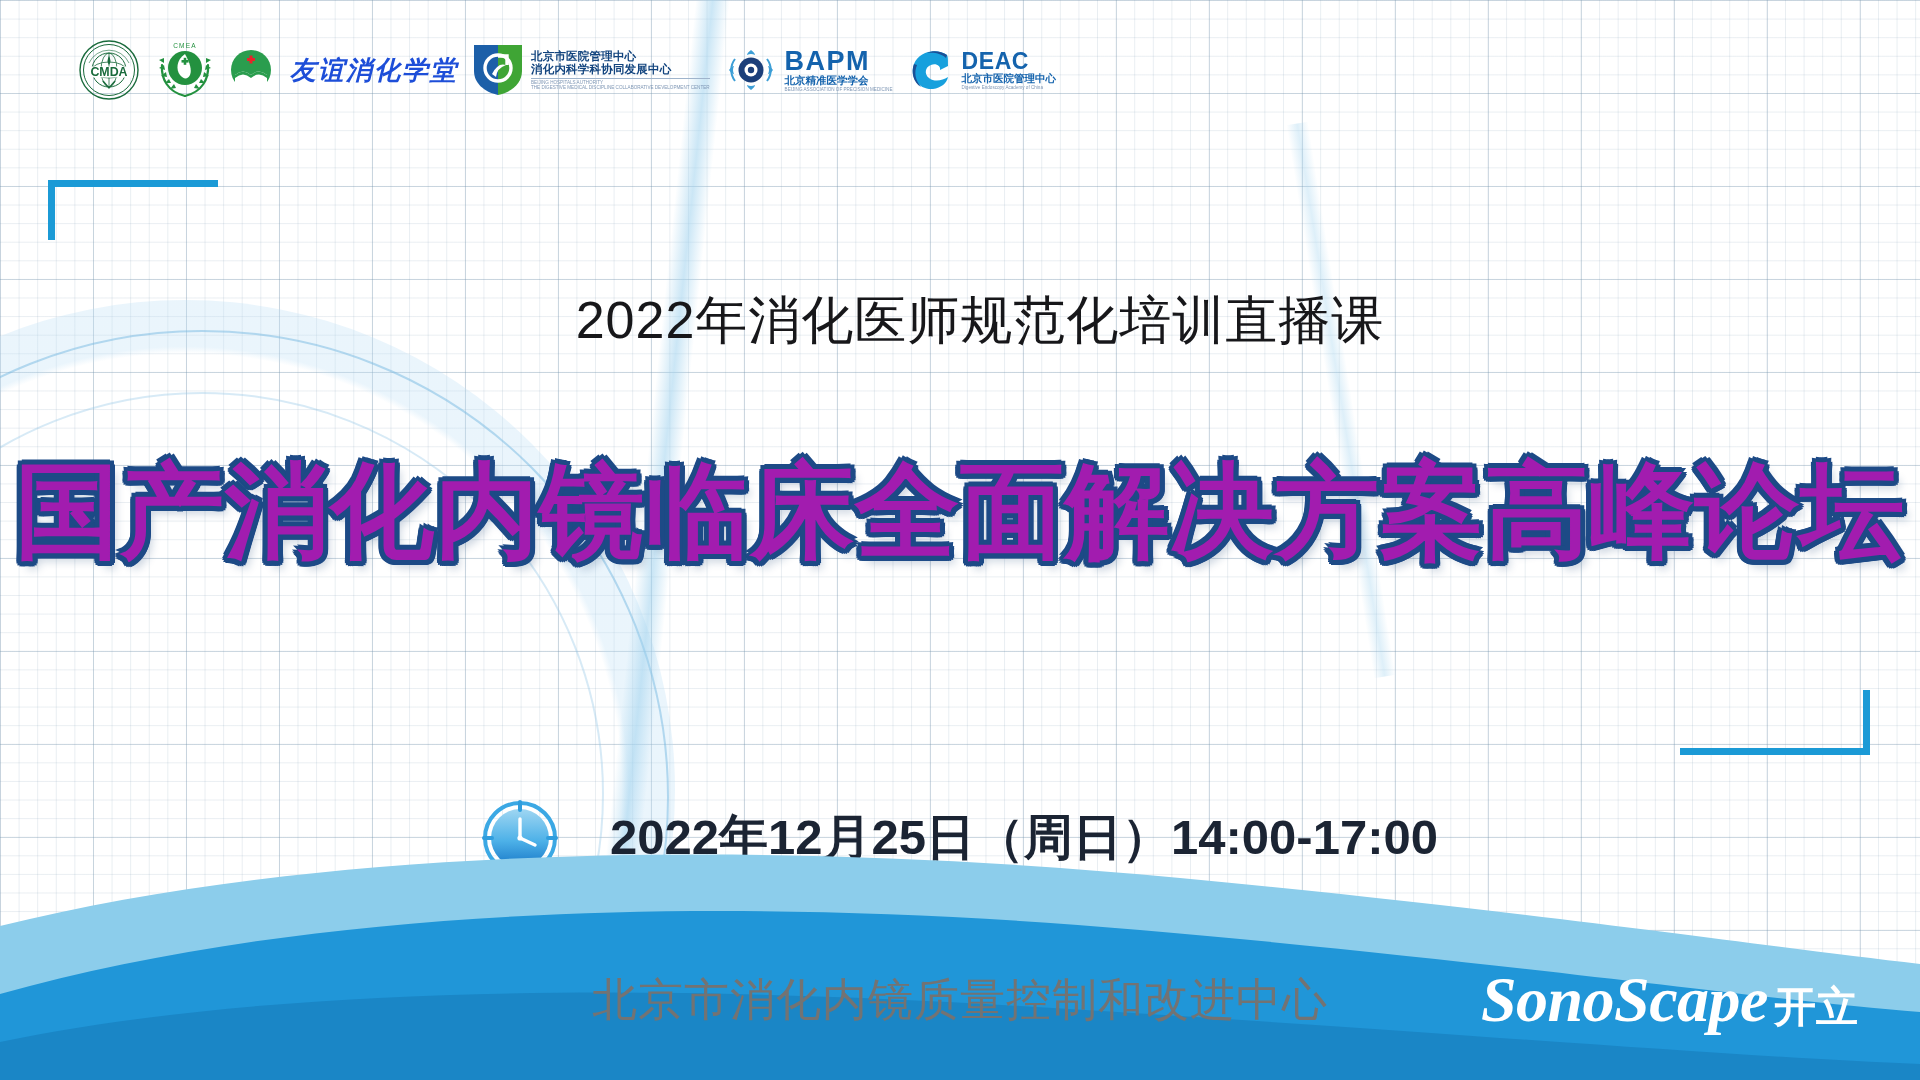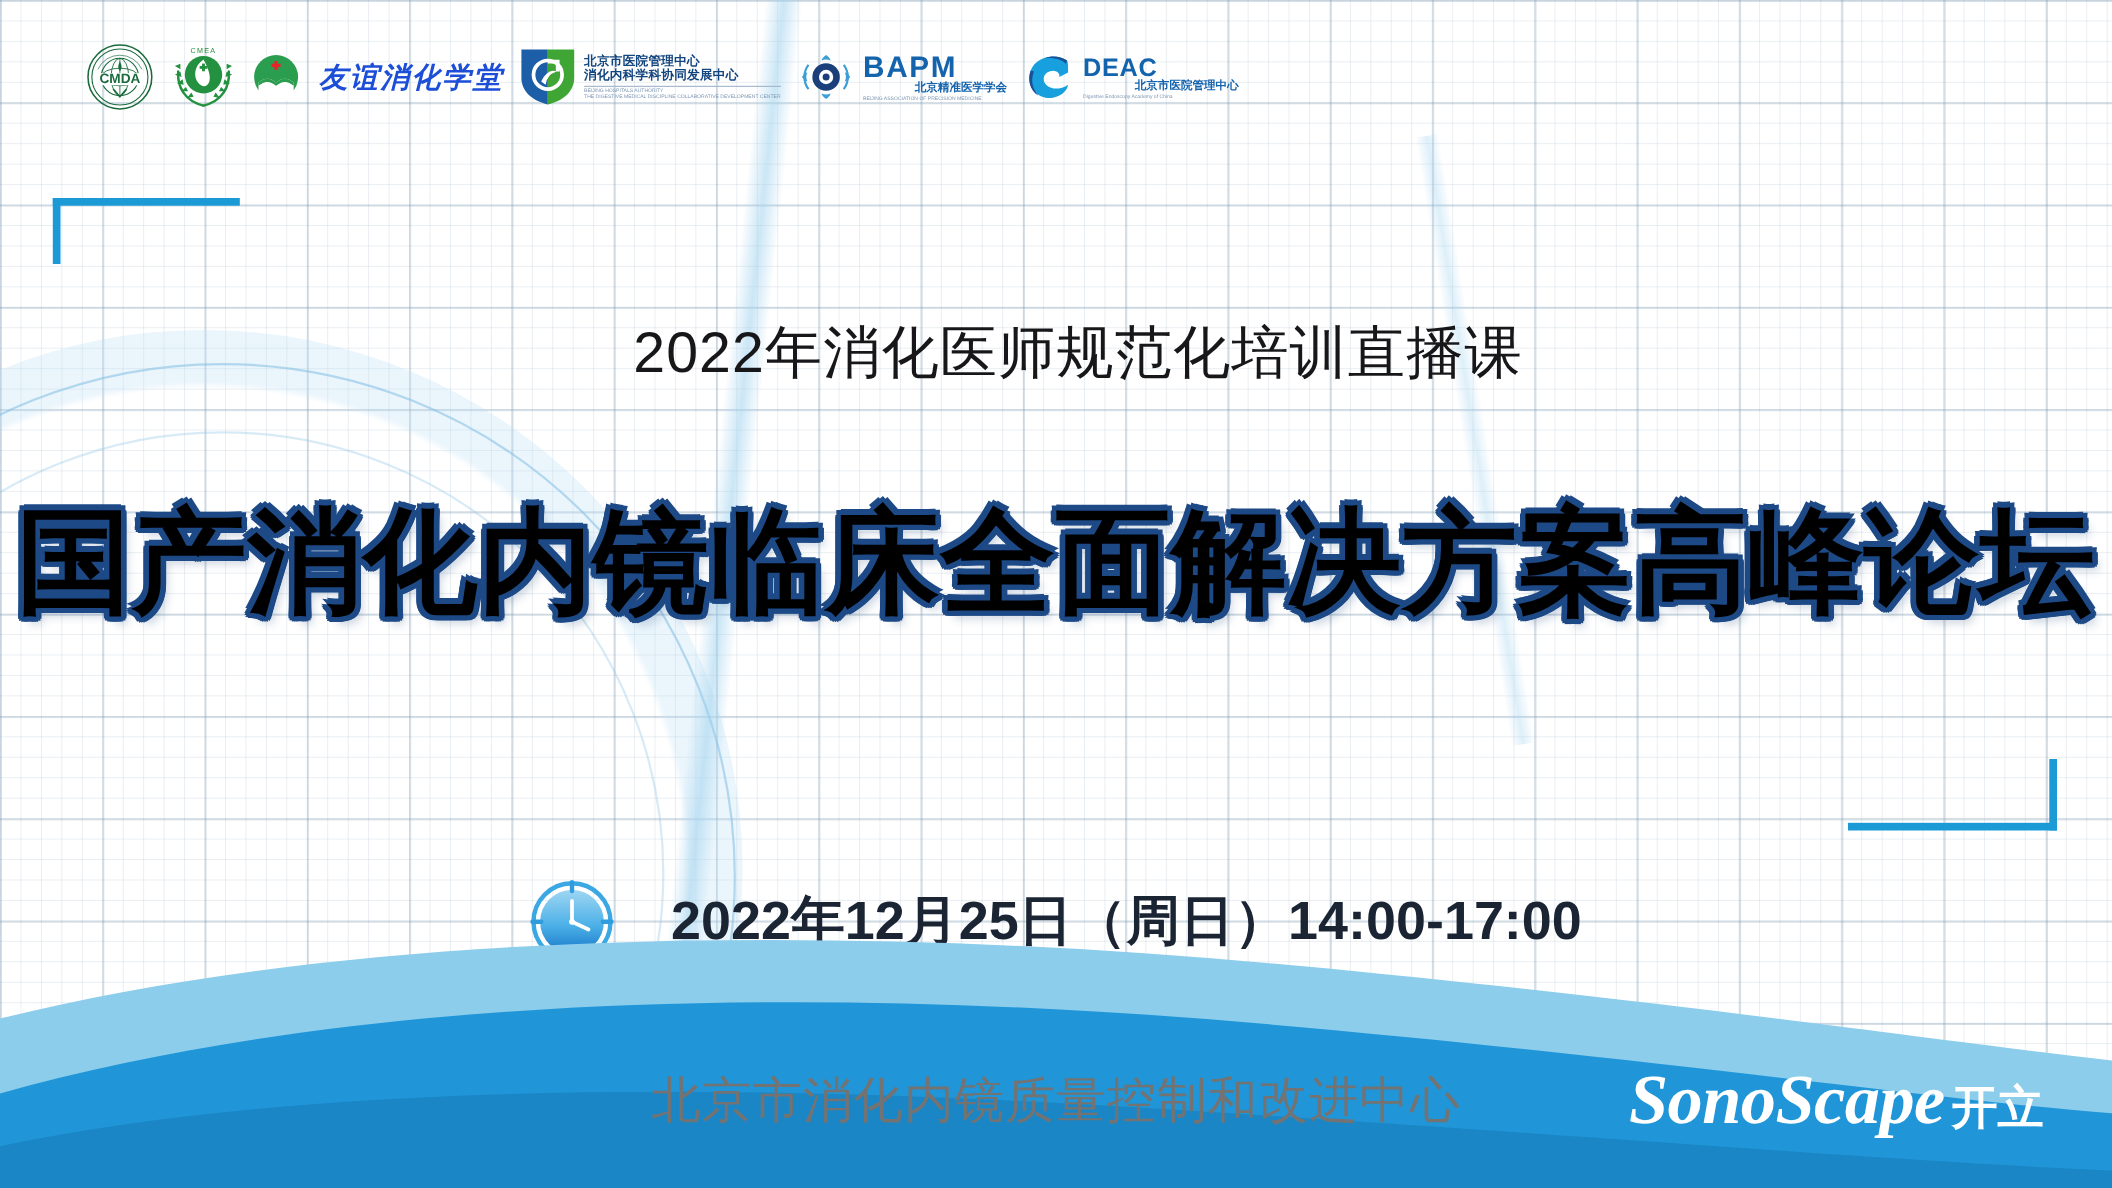--- a/index.html
+++ b/index.html
@@ -64,21 +64,21 @@
     display:flex;align-items:center;gap:14px;padding-left:78px;box-sizing:border-box;
   }
   .logo{display:flex;align-items:center;gap:7px;height:66px;}
   .logo-mark{flex:none;display:block;}
   .logo-txt{display:flex;flex-direction:column;justify-content:center;line-height:1.12;}
   .logo-txt .cn{font-size:11.5px;color:#12447e;font-weight:700;letter-spacing:.2px;white-space:nowrap;}
   .logo-txt .cn2{font-size:11.5px;color:#12447e;font-weight:700;letter-spacing:.2px;white-space:nowrap;}
   .logo-txt .big{font-size:27px;color:#1463ad;font-weight:700;letter-spacing:1.5px;line-height:1;}
   .logo-txt .big2{font-size:23px;color:#1463ad;font-weight:700;letter-spacing:.6px;line-height:1;}
   .logo-txt .sub{font-size:11px;color:#1463ad;font-weight:700;letter-spacing:.4px;white-space:nowrap;}
-  .logo-txt .sub-s{font-size:10.5px;color:#1463ad;font-weight:700;white-space:nowrap;margin-left:47px;}
+  .logo-txt .sub-s{font-size:10.5px;color:#1463ad;font-weight:700;white-space:nowrap;}
   .logo-txt .tiny{font-size:4.6px;color:#7f97b5;white-space:nowrap;}
   .logo-script{
     font-family:"Liberation Serif","DejaVu Serif",serif;
     font-size:26px;color:#1d4ed8;font-weight:700;font-style:italic;
     letter-spacing:2px;white-space:nowrap;margin-left:11px;
   }
   .divline{width:100%;height:1px;background:#9fb4cc;margin:2px 0 1px;}
 
   
   .subtitle{
@@ -88,21 +88,21 @@
     white-space:nowrap;
     margin-left:20px;
   }
   
   .headline-wrap{
     position:absolute;left:0;top:455px;width:100%;text-align:center;
   }
   .headline{
     display:inline-block;
     font-size:104px;font-weight:900;letter-spacing:1px;
-    color:#000000;white-space:nowrap;line-height:1.08;
+    color:#a21caf;white-space:nowrap;line-height:1.08;
     -webkit-text-stroke:2px #ffffff;
     paint-order:stroke fill;
     text-shadow:
       -5px 0 0 #1d4a86, 5px 0 0 #1d4a86, 0 -5px 0 #1d4a86, 0 5px 0 #1d4a86,
       -4px -4px 0 #1d4a86, 4px -4px 0 #1d4a86, -4px 4px 0 #1d4a86, 4px 4px 0 #1d4a86,
       -5px 2px 0 #1d4a86, 5px 2px 0 #1d4a86, 2px 5px 0 #1d4a86, -2px 5px 0 #1d4a86,
       6px 8px 9px rgba(20,60,110,.22);
   }
   
   .date-row{

